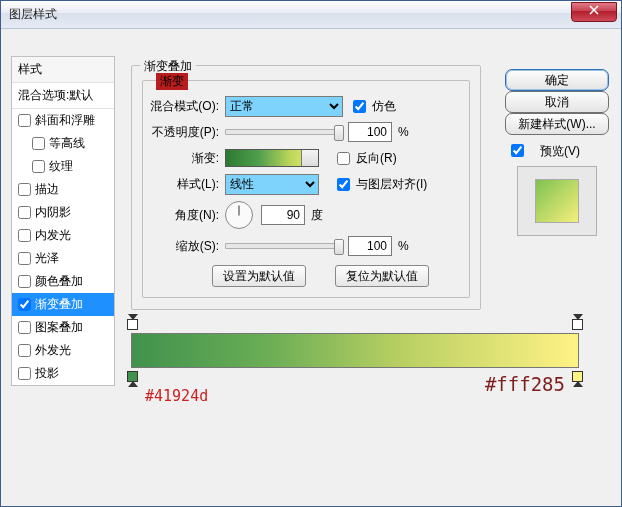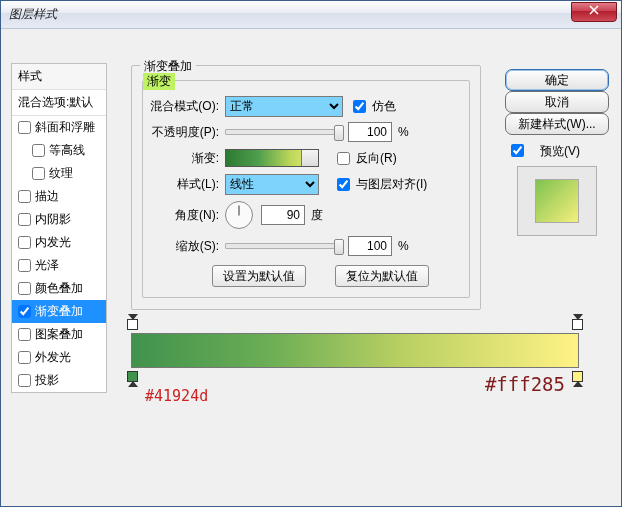--- a/index.html
+++ b/index.html
@@ -1,35 +1,35 @@
 <!DOCTYPE html>
 <html><head>
 <meta charset="utf-8">
 <style>
   * { box-sizing: border-box; font-family: 'Microsoft YaHei', 'SimSun', sans-serif; font-size: 12px; }
   body { margin: 0; background: #999; width: 622px; height: 507px; }
   .window { width: 622px; height: 507px; background: #fff; border: 1px solid #3b5e8a; position: relative; }
-  .titlebar { height: 28px; background: linear-gradient(#fdfdfe, #e8ecf3 45%, #d9e0ec 46%, #e6ebf4); border-bottom: 1px solid #b9c6d8; display:flex; align-items:center; padding-left:8px; position:relative;font-style:italic; }
+  .titlebar { height: 28px; background: linear-gradient(#fdfdfe, #e8ecf3 45%, #d9e0ec 46%, #e6ebf4); border-bottom: 1px solid #b9c6d8; display:flex; align-items:center; padding-left:8px; position:relative; }
   .titlebar .title { color:#222; }
   .close-btn { position:absolute; right:4px; top:1px; width:46px; height:20px; background: linear-gradient(#e07a87, #c9414f 45%, #b31f2e 46%, #cf4a58); border:1px solid #7a1820; border-radius:0 0 4px 4px; color:#fff; text-align:center; line-height:17px; font-size:11px; }
   .close-btn svg { width:10px; height:10px; }
   .body { position:absolute; top:28px; left:0; right:0; bottom:0; background:#f0f0f0; padding:6px; }
   
-  .styles-panel { position:absolute; left:10px; top:34px; width:96px; border:1px solid #c0c0c0; background:#fff; }
+  .styles-panel { position:absolute; left:10px; top:27px; width:104px; border:1px solid #c0c0c0; background:#fff; }
   .styles-header { padding:4px 6px; border-bottom:1px solid #e0e0e0; background:#f6f6f6; }
   .blend-row { padding:4px 6px; border-bottom:1px solid #e0e0e0; background:#fff; cursor:pointer; }
   .style-item { padding:3px 6px 3px 6px; display:flex; align-items:center; gap:4px; cursor:pointer; }
   .style-item.indent { padding-left:20px; }
   .style-item.selected { background:#1e90ff; color:#fff; }
   .style-item input[type=checkbox]{ margin:0; width:13px; height:13px; }
   
   .main-group { position:absolute; left:130px; top:36px; width:350px; height:245px; border:1px solid #c0c0c0; border-radius:2px; }
   .main-group .legend { position:absolute; top:-8px; left:8px; background:#f0f0f0; padding:0 4px; }
   .sub-group { position:absolute; left:10px; top:14px; right:10px; height:218px; border:1px solid #c0c0c0; border-radius:2px; }
-  .sub-group .legend { position:absolute; top:-8px; left:0; background:#bef264; padding:0 4px; }
+  .sub-group .legend { position:absolute; top:-8px; left:13px; background:#b91c1c; padding:0 4px; }
   
   .form-row { position:absolute; display:flex; align-items:center; height:22px; }
   .lbl { width:80px; text-align:right; padding-right:6px; }
   select.combo { height:21px; border:1px solid #7a7a7a; background:#7dd3fc; }
   input.num { width:44px; height:20px; border:1px solid #7a7a7a; text-align:right; padding-right:4px; }
   .pct { margin-left:6px; }
   .slider { height:6px; background:#e6e6e6; border:1px solid #b0b0b0; border-radius:1px; position:relative; }
   .slider .thumb { position:absolute; top:-5px; width:10px; height:16px; background:linear-gradient(#fafafa,#dcdcdc); border:1px solid #888; border-radius:2px; transform:translateX(-50%); }
   .grad-swatch { width:94px; height:18px; border:1px solid #555; background:linear-gradient(90deg,#2b7a32,#4f9e4c 35%,#bcd65a 70%,#f0ee7d); position:relative; }
   .grad-swatch::after { content:""; position:absolute; right:0; top:0; width:16px; height:100%; border-left:1px solid #777; background:linear-gradient(#f4f4f4,#dcdcdc); }

